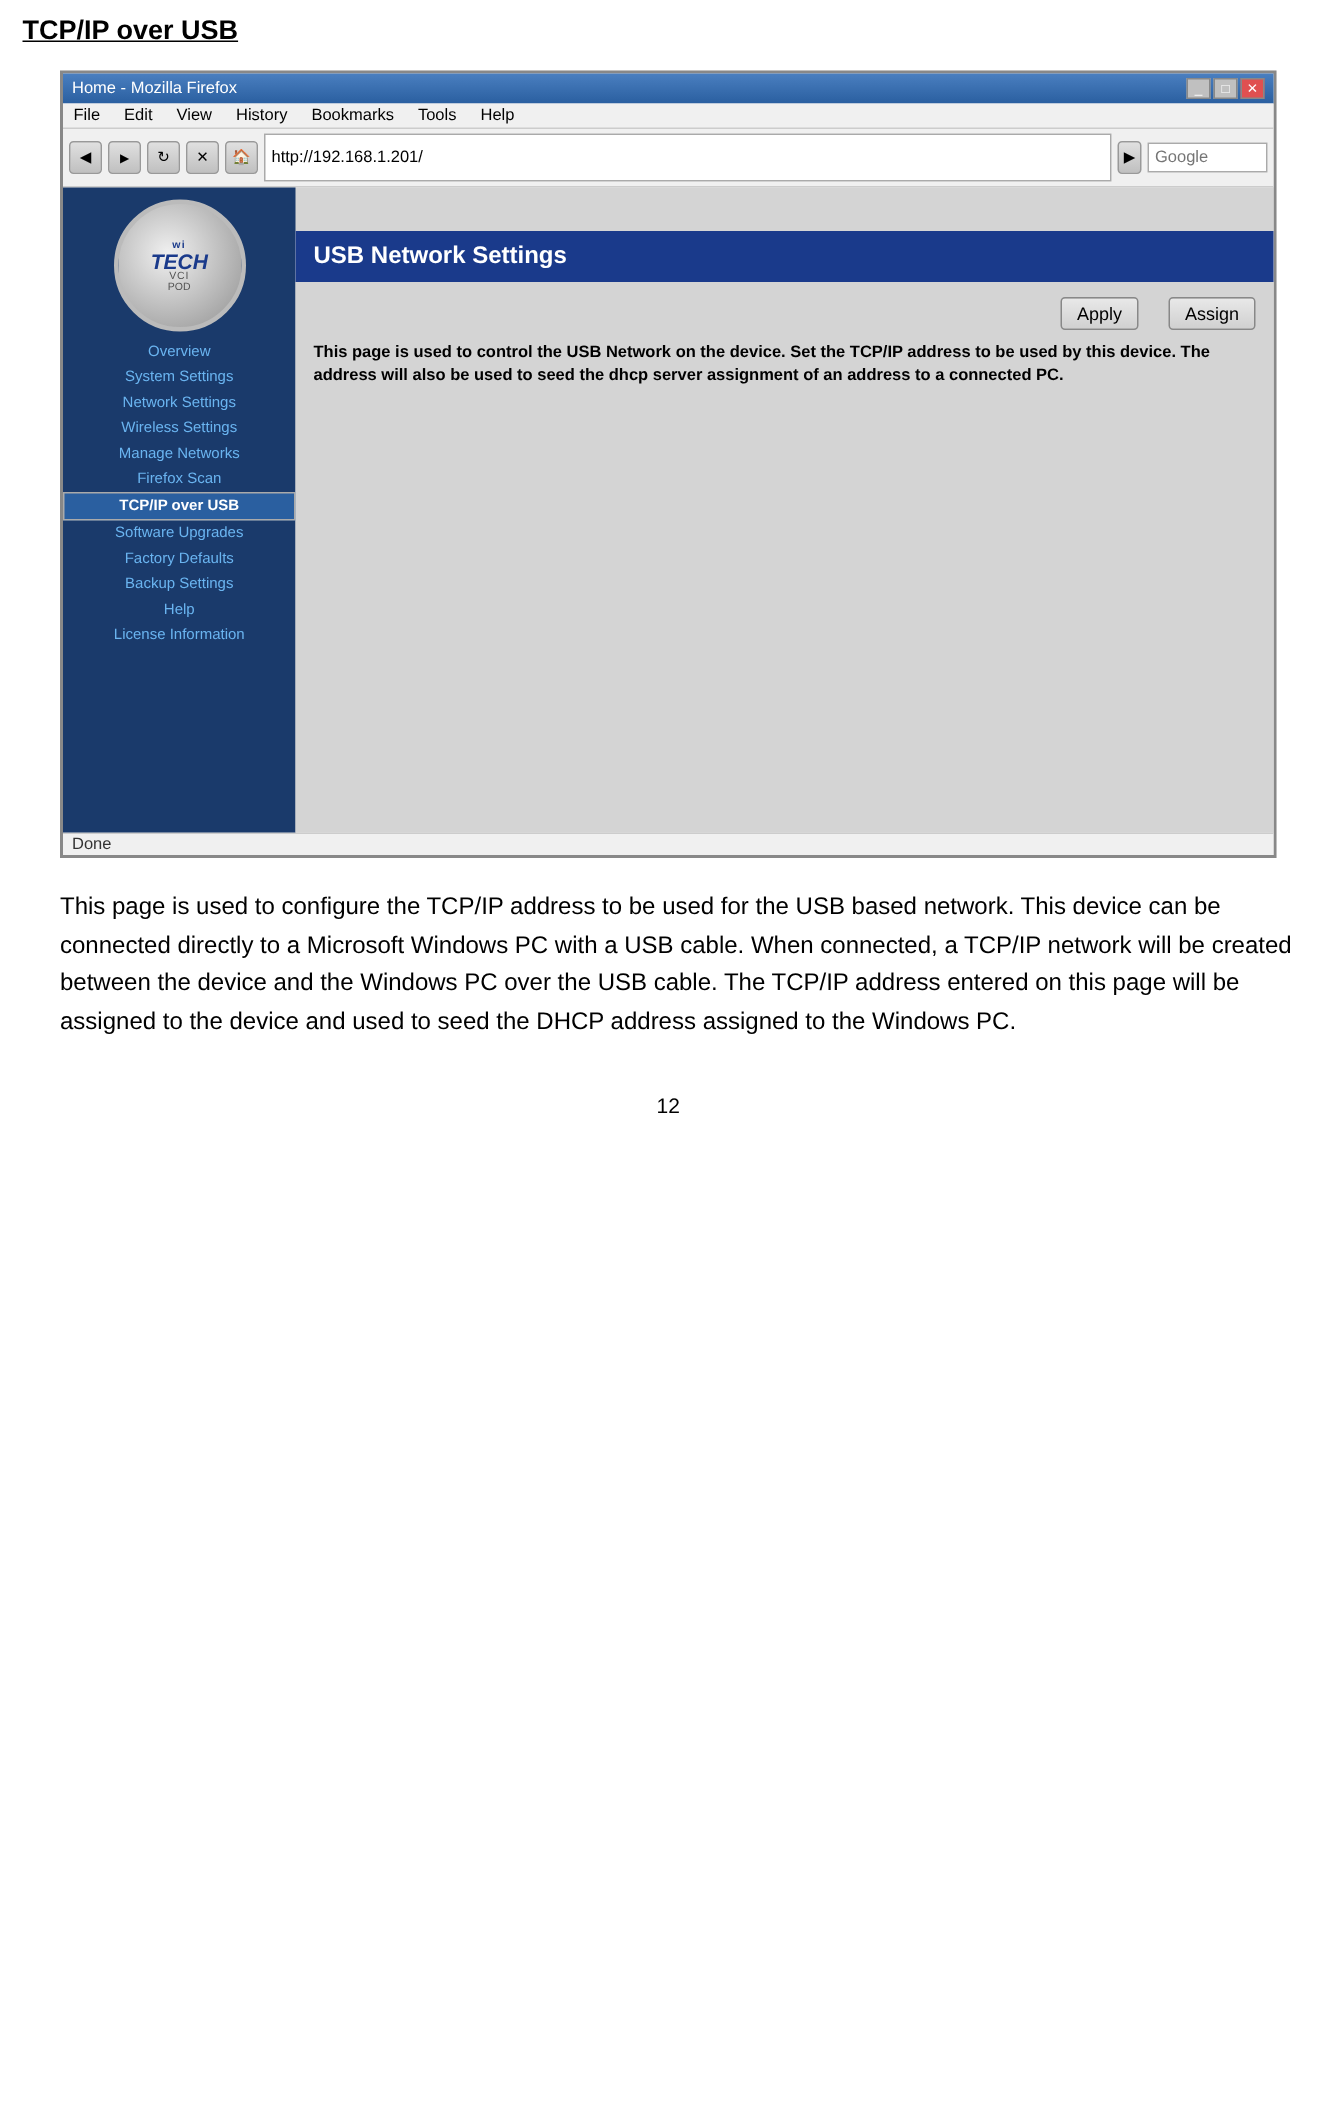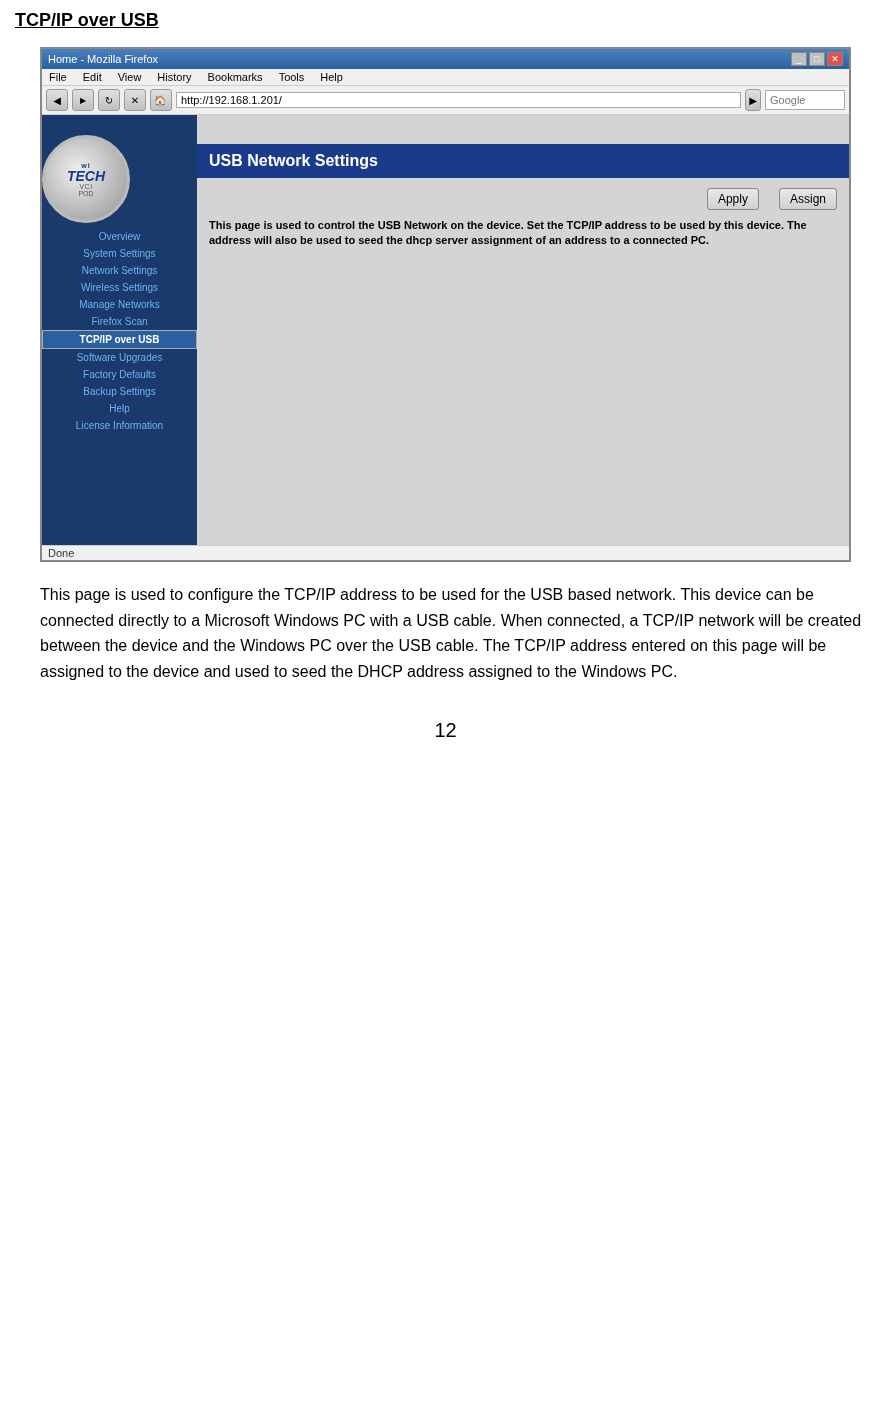--- a/index.html
+++ b/index.html
@@ -95,21 +95,21 @@
 
     .address-bar-container {
       flex: 1;
       display: flex;
       align-items: center;
       gap: 4px;
     }
 
     .address-bar {
       flex: 1;
-      height: 16px;
+      height: 32px;
       border: 1px solid #aaa;
       padding: 0 4px;
       font-size: 11px;
       background: #fff;
     }
 
     .search-bar {
       width: 80px;
       height: 20px;
       border: 1px solid #aaa;
@@ -124,22 +124,22 @@
       min-height: 430px;
     }
 
     
     .sidebar {
       width: 155px;
       background: #1a3a6b;
       flex-shrink: 0;
       display: flex;
       flex-direction: column;
-      align-items: flex-start;
-      padding-top: 20px;
+      align-items: center;
+      padding-top: 8px;
     }
 
     .sidebar-nav {
       width: 100%;
       margin-top: 5px;
     }
 
     .nav-item {
       display: block;
       text-align: center;
@@ -245,21 +245,21 @@
     
     .description-block {
       padding: 10px 19px 15px 40px;
       font-size: 16px;
       line-height: 1.6;
       color: #000;
     }
 
     .page-number {
       text-align: center;
-      font-size: 20px;
+      font-size: 14px;
       padding: 20px 0;
       color: #000;
     }
 
     
     .logo-circle {
       width: 88px;
       height: 88px;
       border-radius: 50%;
       background: radial-gradient(circle at 40% 40%, #f0f0f0, #c0c0c0, #909090);

